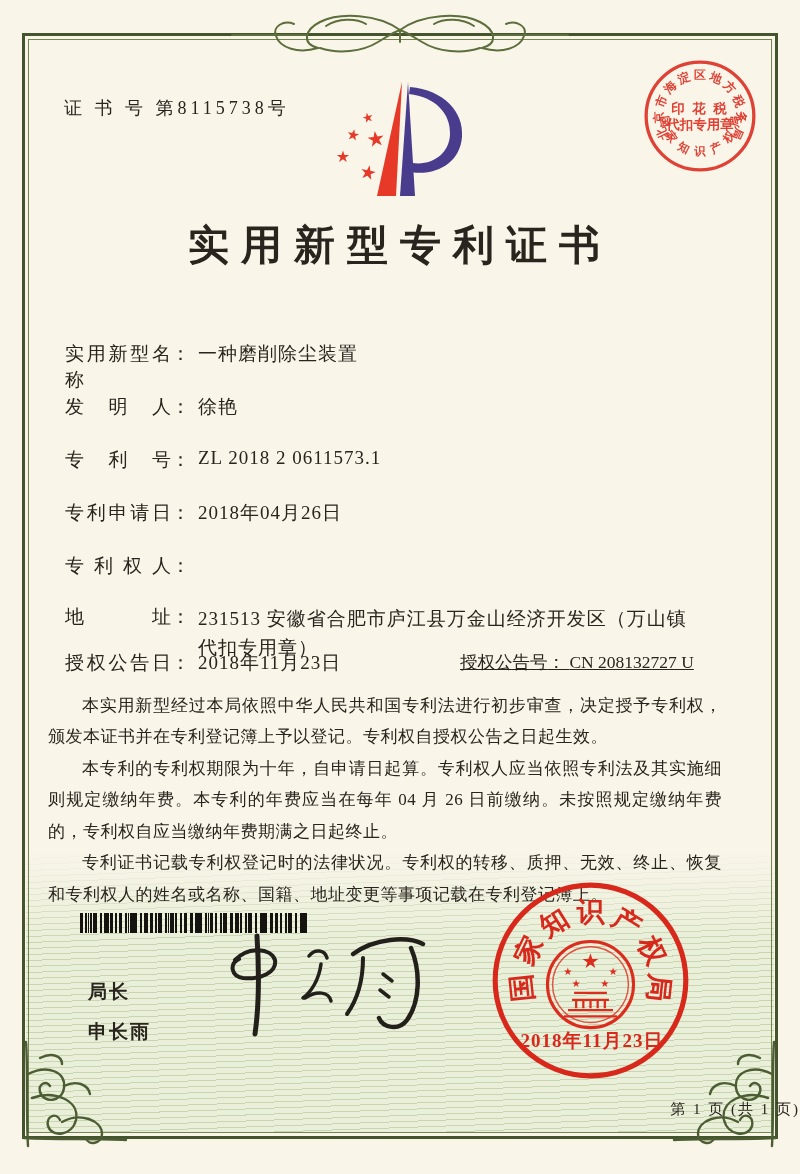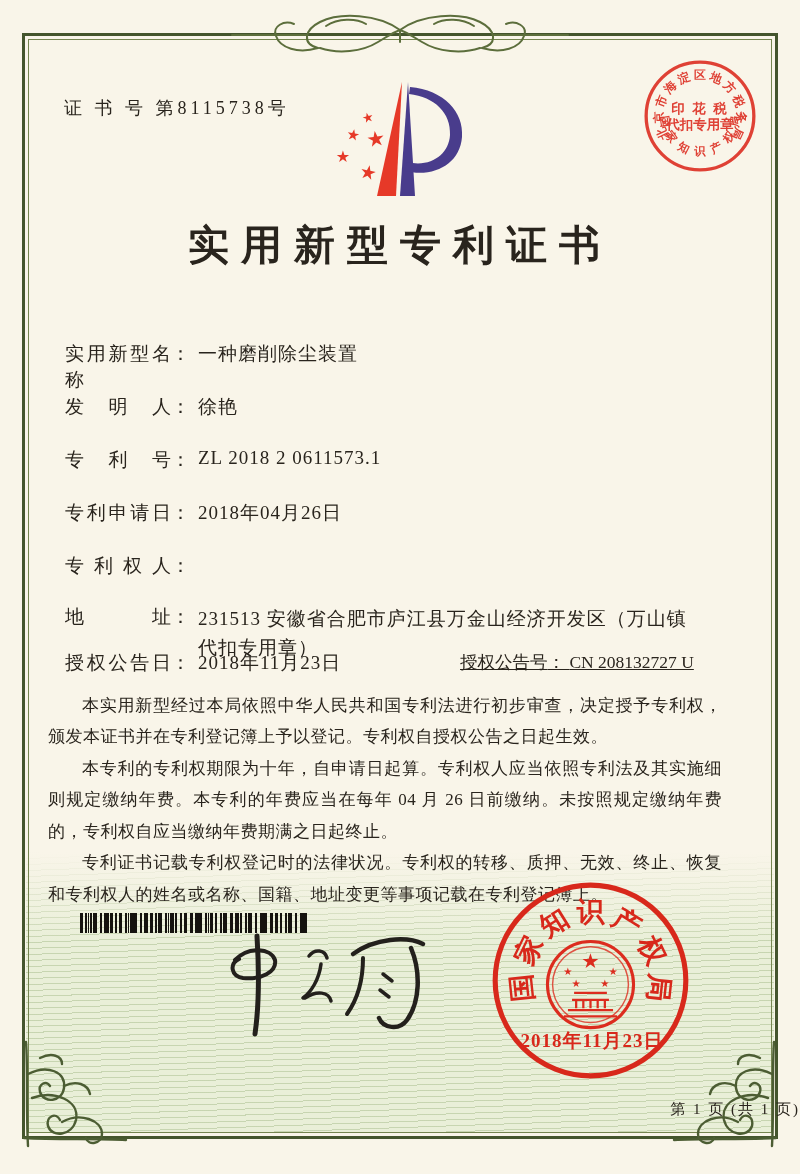--- a/index.html
+++ b/index.html
@@ -247,20 +247,24 @@
   </div>
 
   <div class="body-text">
     <p>本实用新型经过本局依照中华人民共和国专利法进行初步审查，决定授予专利权，颁发本证书并在专利登记簿上予以登记。专利权自授权公告之日起生效。</p>
     <p>本专利的专利权期限为十年，自申请日起算。专利权人应当依照专利法及其实施细则规定缴纳年费。本专利的年费应当在每年 04 月 26 日前缴纳。未按照规定缴纳年费的，专利权自应当缴纳年费期满之日起终止。</p>
     <p>专利证书记载专利权登记时的法律状况。专利权的转移、质押、无效、终止、恢复和专利权人的姓名或名称、国籍、地址变更等事项记载在专利登记簿上。</p>
   </div>
 
   <div class="barcode"></div>
 
+  <div class="officer">
+    <div>局长</div>
+    <div>申长雨</div>
+  </div>
 
   <svg class="signature" width="240" height="120" viewBox="0 0 240 120">
     <g stroke="#23201c" fill="none" stroke-linecap="round">
       <path stroke-width="5" d="M52,8 C54,40 54,78 50,106"></path>
       <path stroke-width="4" d="M30,32 C44,18 66,20 70,32 C72,44 56,52 38,50 C26,48 24,36 34,31"></path>
       <path stroke-width="3.5" d="M104,28 C110,20 120,22 122,30"></path>
       <path stroke-width="3.5" d="M116,36 C114,52 106,64 98,70"></path>
       <path stroke-width="3.5" d="M100,70 C112,62 124,64 126,73"></path>
       <path stroke-width="4.5" d="M148,26 C170,10 202,8 218,16"></path>
       <path stroke-width="4" d="M158,30 C158,52 152,72 142,86"></path>

